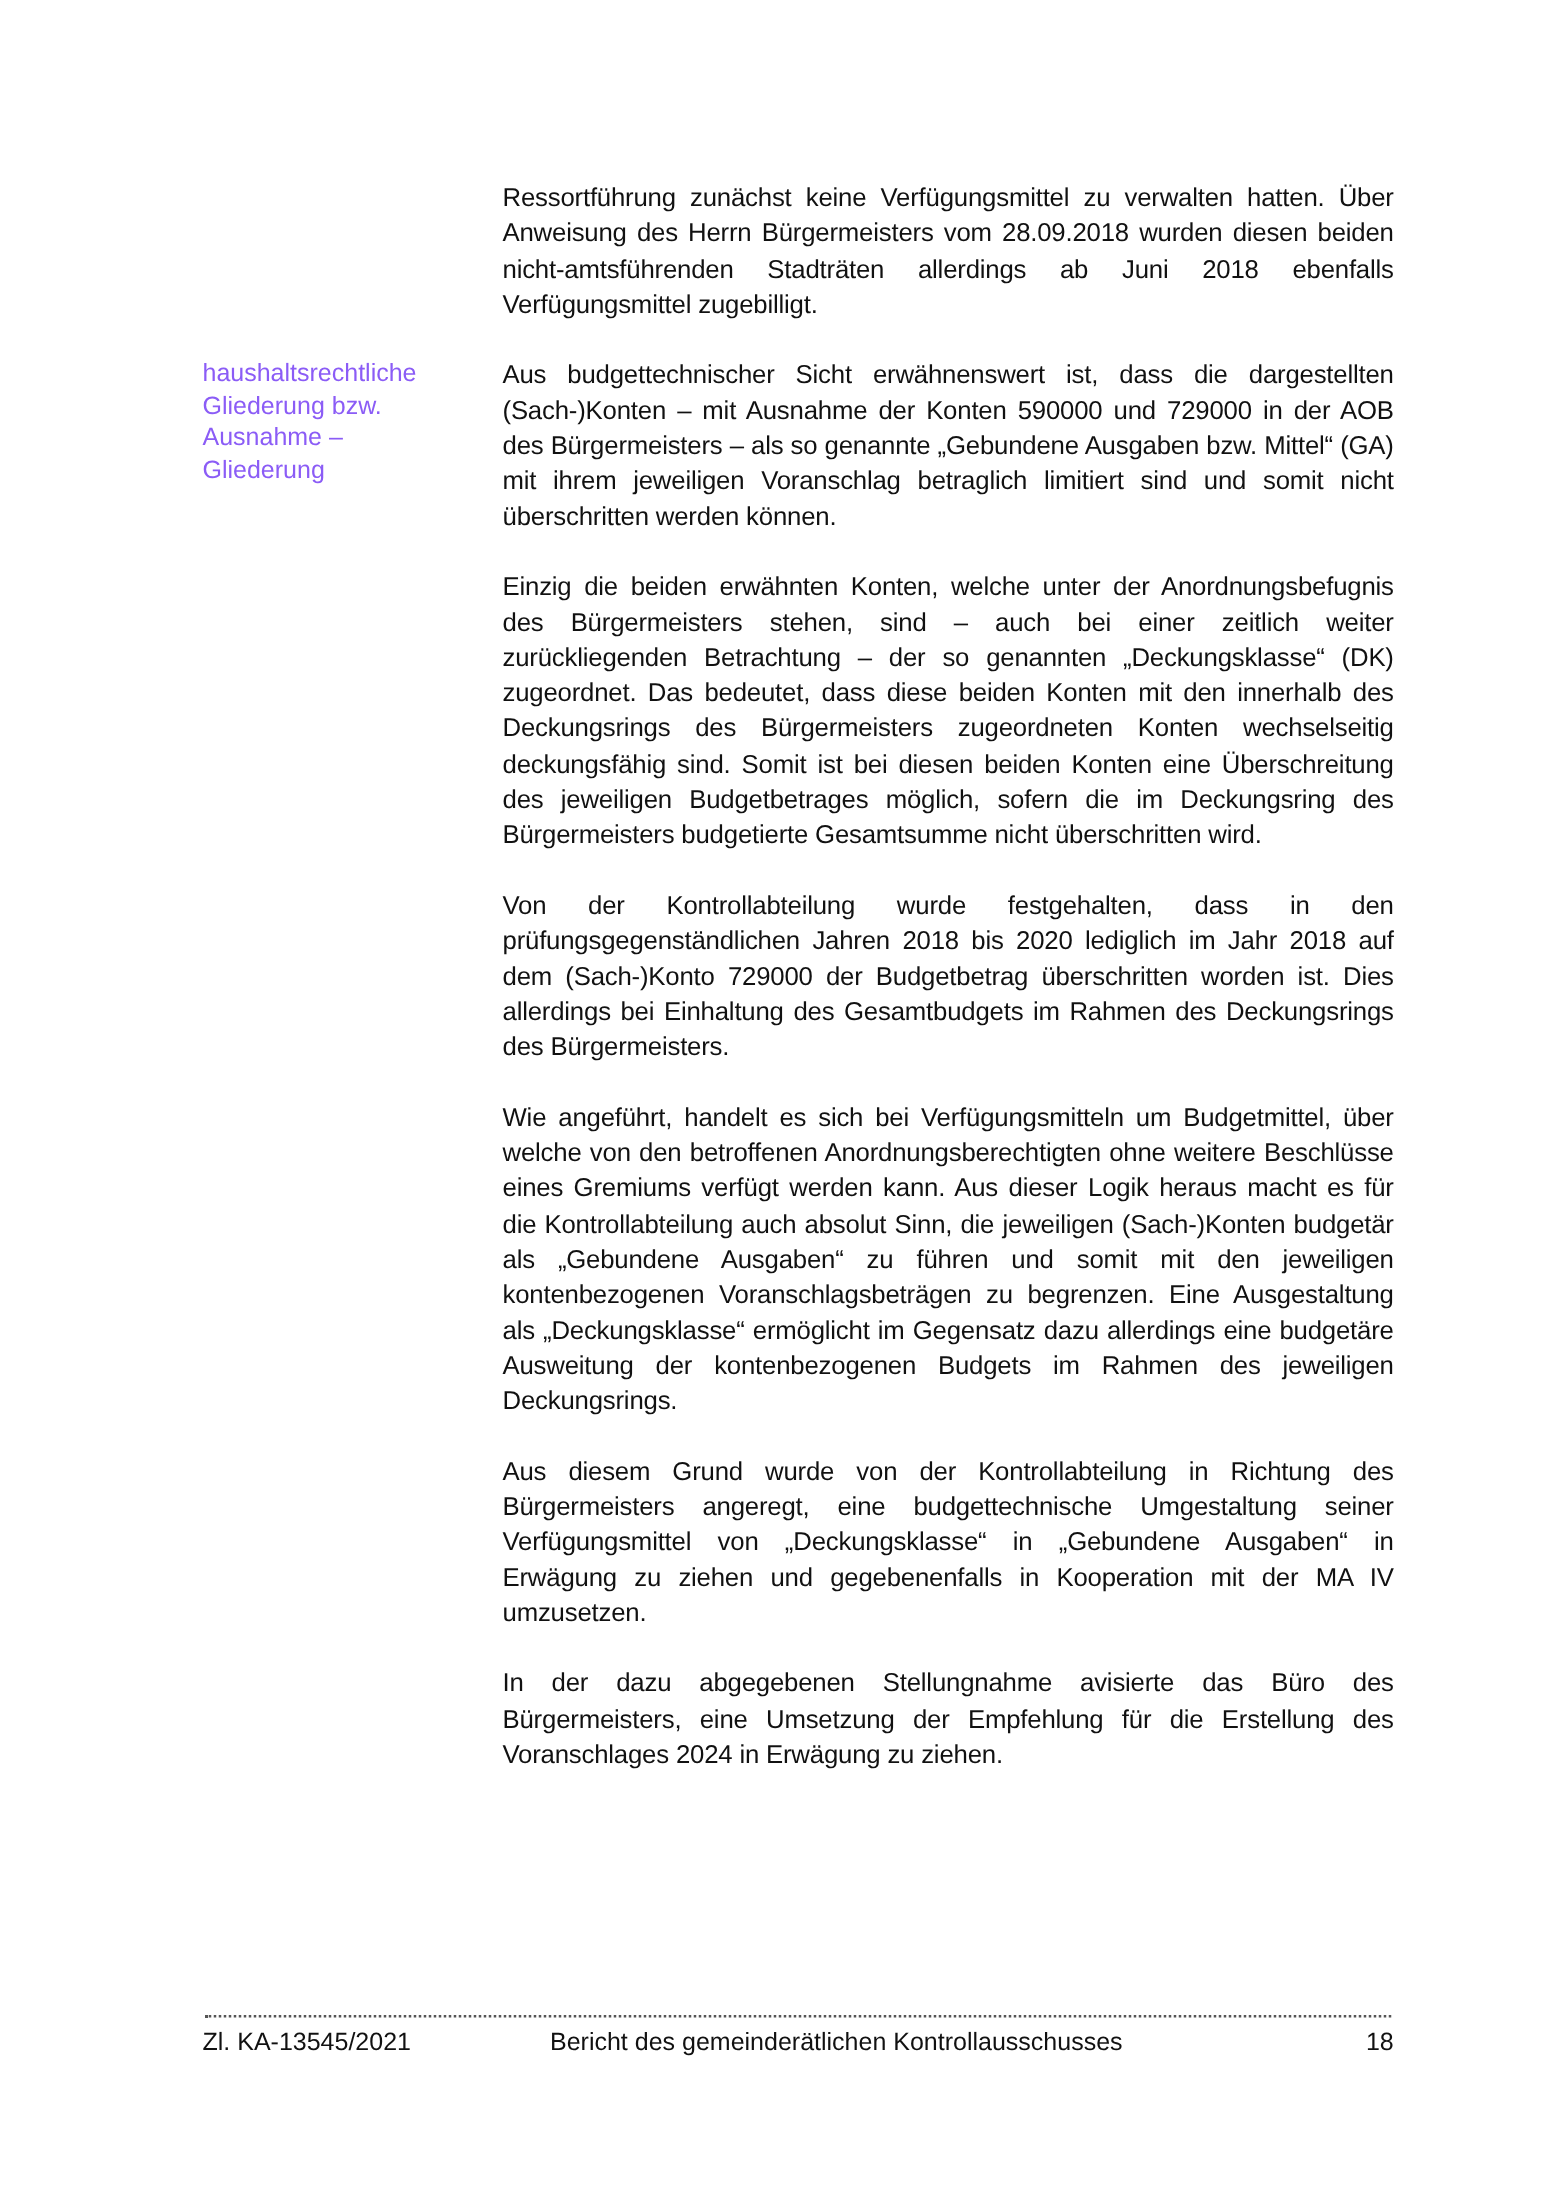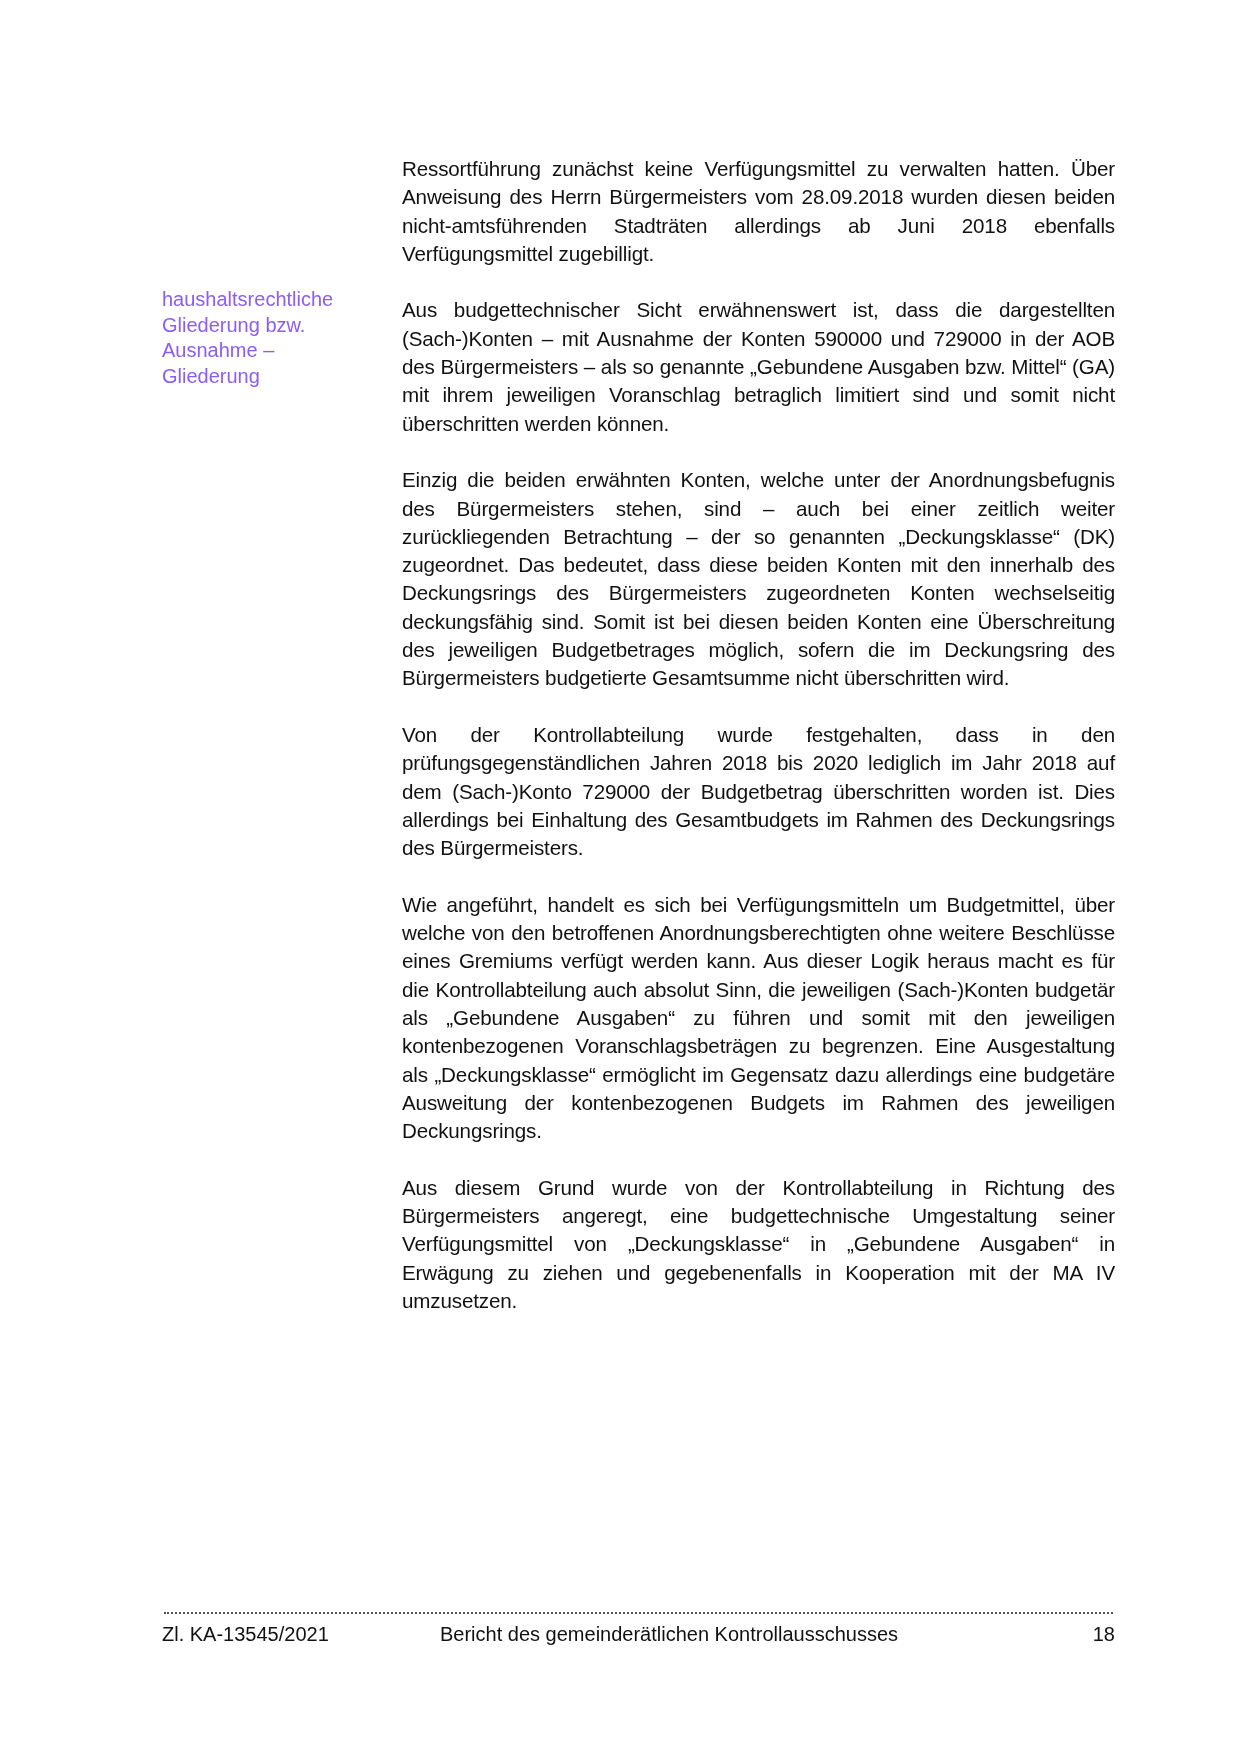--- a/index.html
+++ b/index.html
@@ -69,26 +69,27 @@
 <div class="page">
 
   <div class="margin-note" style="color: #8b5cf6;">
     <span>haushaltsrechtliche</span>
     <span>Gliederung bzw.</span>
     <span>Ausnahme –</span>
     <span>Gliederung</span>
   </div>
 
   <div class="main-col">
-    <p style="text-align-last: left; margin-top: 10px;">Ressortführung zunächst keine Verfügungsmittel zu verwalten hatten. Über Anweisung des Herrn Bürgermeisters vom 28.09.2018 wurden diesen beiden nicht-amtsführenden Stadträten allerdings ab Juni 2018 ebenfalls Verfügungsmittel zugebilligt.</p>
+    <p style="text-align-last: left;">Ressortführung zunächst keine Verfügungsmittel zu verwalten hatten. Über Anweisung des Herrn Bürgermeisters vom 28.09.2018 wurden diesen beiden nicht-amtsführenden Stadträten allerdings ab Juni 2018 ebenfalls Verfügungsmittel zugebilligt.</p>
     <p>Aus budgettechnischer Sicht erwähnenswert ist, dass die dargestellten (Sach-)Konten – mit Ausnahme der Konten 590000 und 729000 in der AOB des Bürgermeisters – als so genannte „Gebundene Ausgaben bzw. Mittel“ (GA) mit ihrem jeweiligen Voranschlag betraglich limitiert sind und somit nicht überschritten werden können.</p>
     <p>Einzig die beiden erwähnten Konten, welche unter der Anordnungsbefugnis des Bürgermeisters stehen, sind – auch bei einer zeitlich weiter zurückliegenden Betrachtung – der so genannten „Deckungsklasse“ (DK) zugeordnet. Das bedeutet, dass diese beiden Konten mit den innerhalb des Deckungsrings des Bürgermeisters zugeordneten Konten wechselseitig deckungsfähig sind. Somit ist bei diesen beiden Konten eine Überschreitung des jeweiligen Budgetbetrages möglich, sofern die im Deckungsring des Bürgermeisters budgetierte Gesamtsumme nicht überschritten wird.</p>
     <p>Von der Kontrollabteilung wurde festgehalten, dass in den prüfungsgegenständlichen Jahren 2018 bis 2020 lediglich im Jahr 2018 auf dem (Sach-)Konto 729000 der Budgetbetrag überschritten worden ist. Dies allerdings bei Einhaltung des Gesamtbudgets im Rahmen des Deckungsrings des Bürgermeisters.</p>
     <p>Wie angeführt, handelt es sich bei Verfügungsmitteln um Budgetmittel, über welche von den betroffenen Anordnungsberechtigten ohne weitere Beschlüsse eines Gremiums verfügt werden kann. Aus dieser Logik heraus macht es für die Kontrollabteilung auch absolut Sinn, die jeweiligen (Sach-)Konten budgetär als „Gebundene Ausgaben“ zu führen und somit mit den jeweiligen kontenbezogenen Voranschlagsbeträgen zu begrenzen. Eine Ausgestaltung als „Deckungsklasse“ ermöglicht im Gegensatz dazu allerdings eine budgetäre Ausweitung der kontenbezogenen Budgets im Rahmen des jeweiligen Deckungsrings.</p>
     <p>Aus diesem Grund wurde von der Kontrollabteilung in Richtung des Bürgermeisters angeregt, eine budgettechnische Umgestaltung seiner Verfügungsmittel von „Deckungsklasse“ in „Gebundene Ausgaben“ in Erwägung zu ziehen und gegebenenfalls in Kooperation mit der MA IV umzusetzen.</p>
+    <p>In der dazu abgegebenen Stellungnahme avisierte das Büro des Bürgermeisters, eine Umsetzung der Empfehlung für die Erstellung des Voranschlages 2024 in Erwägung zu ziehen.</p>
   </div>
 
   <div class="footer-rule"></div>
 
   <div class="footer">
     <span class="ref">Zl. KA-13545/2021</span>
     <span class="title">Bericht des gemeinderätlichen Kontrollausschusses</span>
     <span class="pagenum">18</span>
   </div>
 

